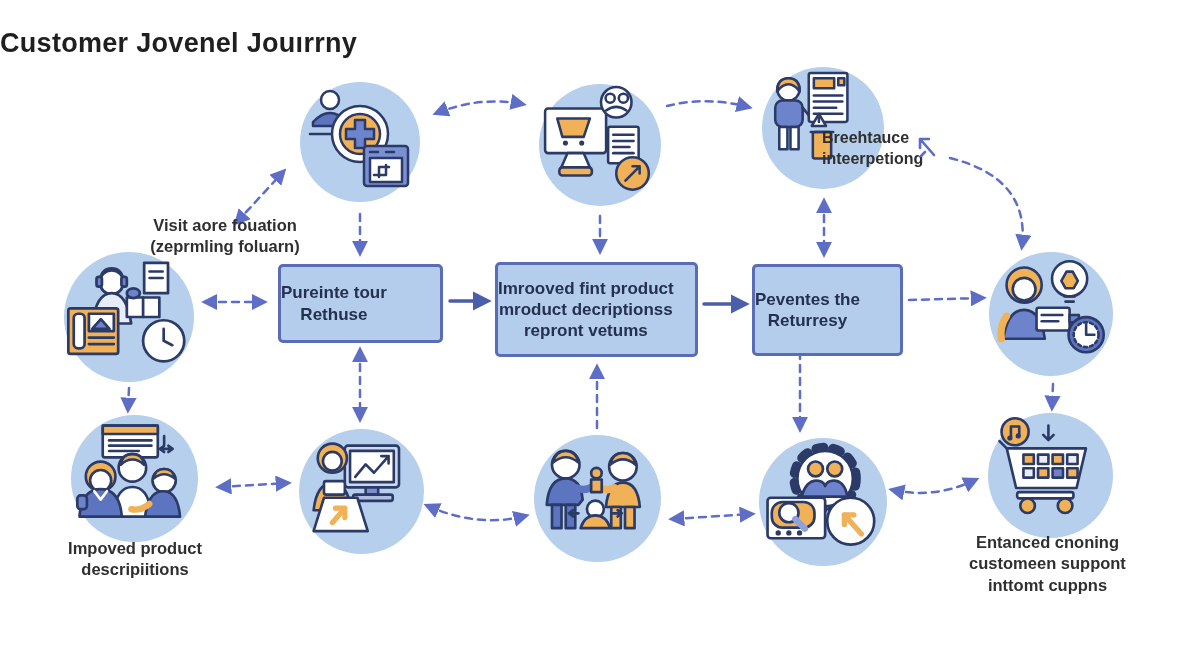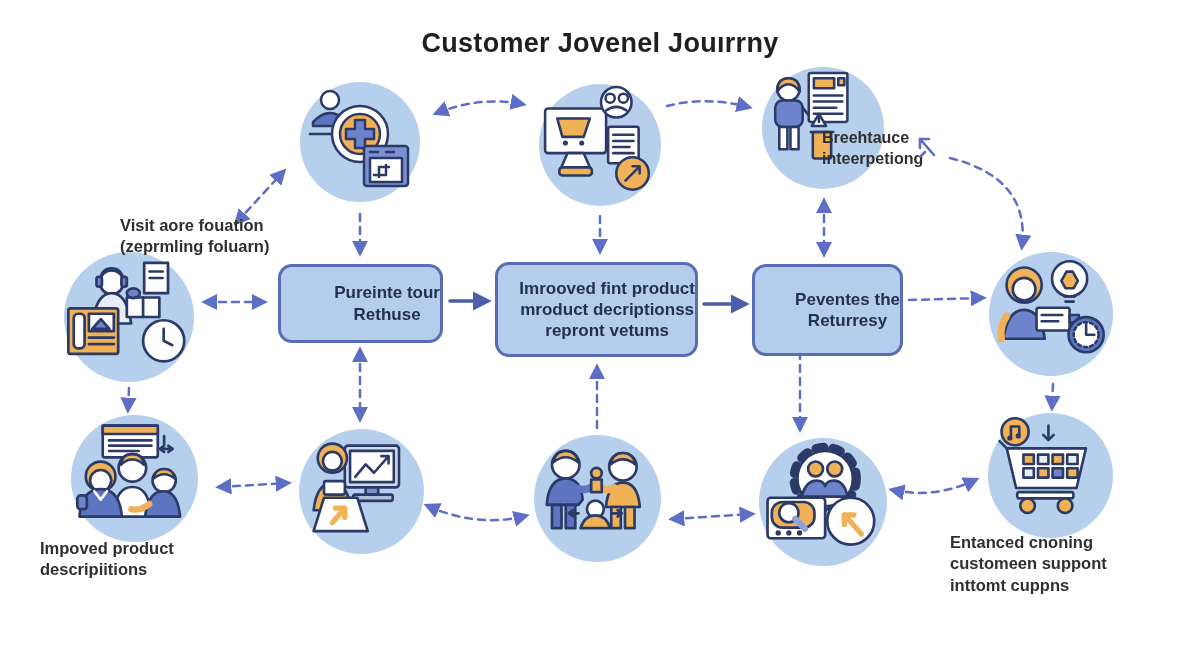--- a/index.html
+++ b/index.html
@@ -1,29 +1,29 @@
 <!DOCTYPE html>
 <html><head>
 <meta charset="utf-8">
 <style>
   * { margin:0; padding:0; box-sizing:border-box; }
   html,body { background:#ffffff; font-family:"Liberation Sans", sans-serif; }
   .canvas { position:relative; width:1200px; height:654px; background:#ffffff; overflow:hidden; }
-  .title { position:absolute; top:28px; left:0; width:100%; text-align:center;
+  .title { position:absolute; top:28px; left:0; width:100%; 
            font-size:27px; font-weight:700; color:#1f1f1f; letter-spacing:.3px; }
   .overlay { position:absolute; left:0; top:0; width:1200px; height:654px; pointer-events:none; }
   .node { position:absolute; border-radius:50%; background:#b5cfec; }
   .node svg { position:absolute; left:0; top:0; width:100%; height:100%; overflow:visible; }
-  .fbox { position:absolute; background:#b4cded; border:3px solid #5a6cb4; border-radius:14px;
-          display:flex; align-items:center; justify-content:flex-end; }
+  .fbox { position:absolute; background:#b4cded; border:3px solid #5a6cb4; border-radius:5px;
+          display:flex; align-items:center; justify-content:flex-start; }
   .fbox span { white-space:pre-line; text-align:center; font-weight:700; font-size:17px;
                line-height:1.25; color:#25304f; }
   .note { position:absolute; font-weight:700; color:#2f2f2f; white-space:pre-line;
           line-height:1.3; font-size:16.5px; }
-  .note.center { }
+  .note.center { text-align:center; }
   .cursor-glyph { position:absolute; }
   .d { fill:none; stroke:#5e6ec6; stroke-width:2.5; stroke-dasharray:7 6; stroke-linecap:round; }
   .s { fill:none; stroke:#4b5ea9; stroke-width:3.5; stroke-linecap:round; }
   .ic { stroke:#2b3a66; stroke-width:2.5; fill:none; stroke-linecap:round; stroke-linejoin:round; }
 </style>
 </head>
 <body>
 
 <div class="canvas">
 

